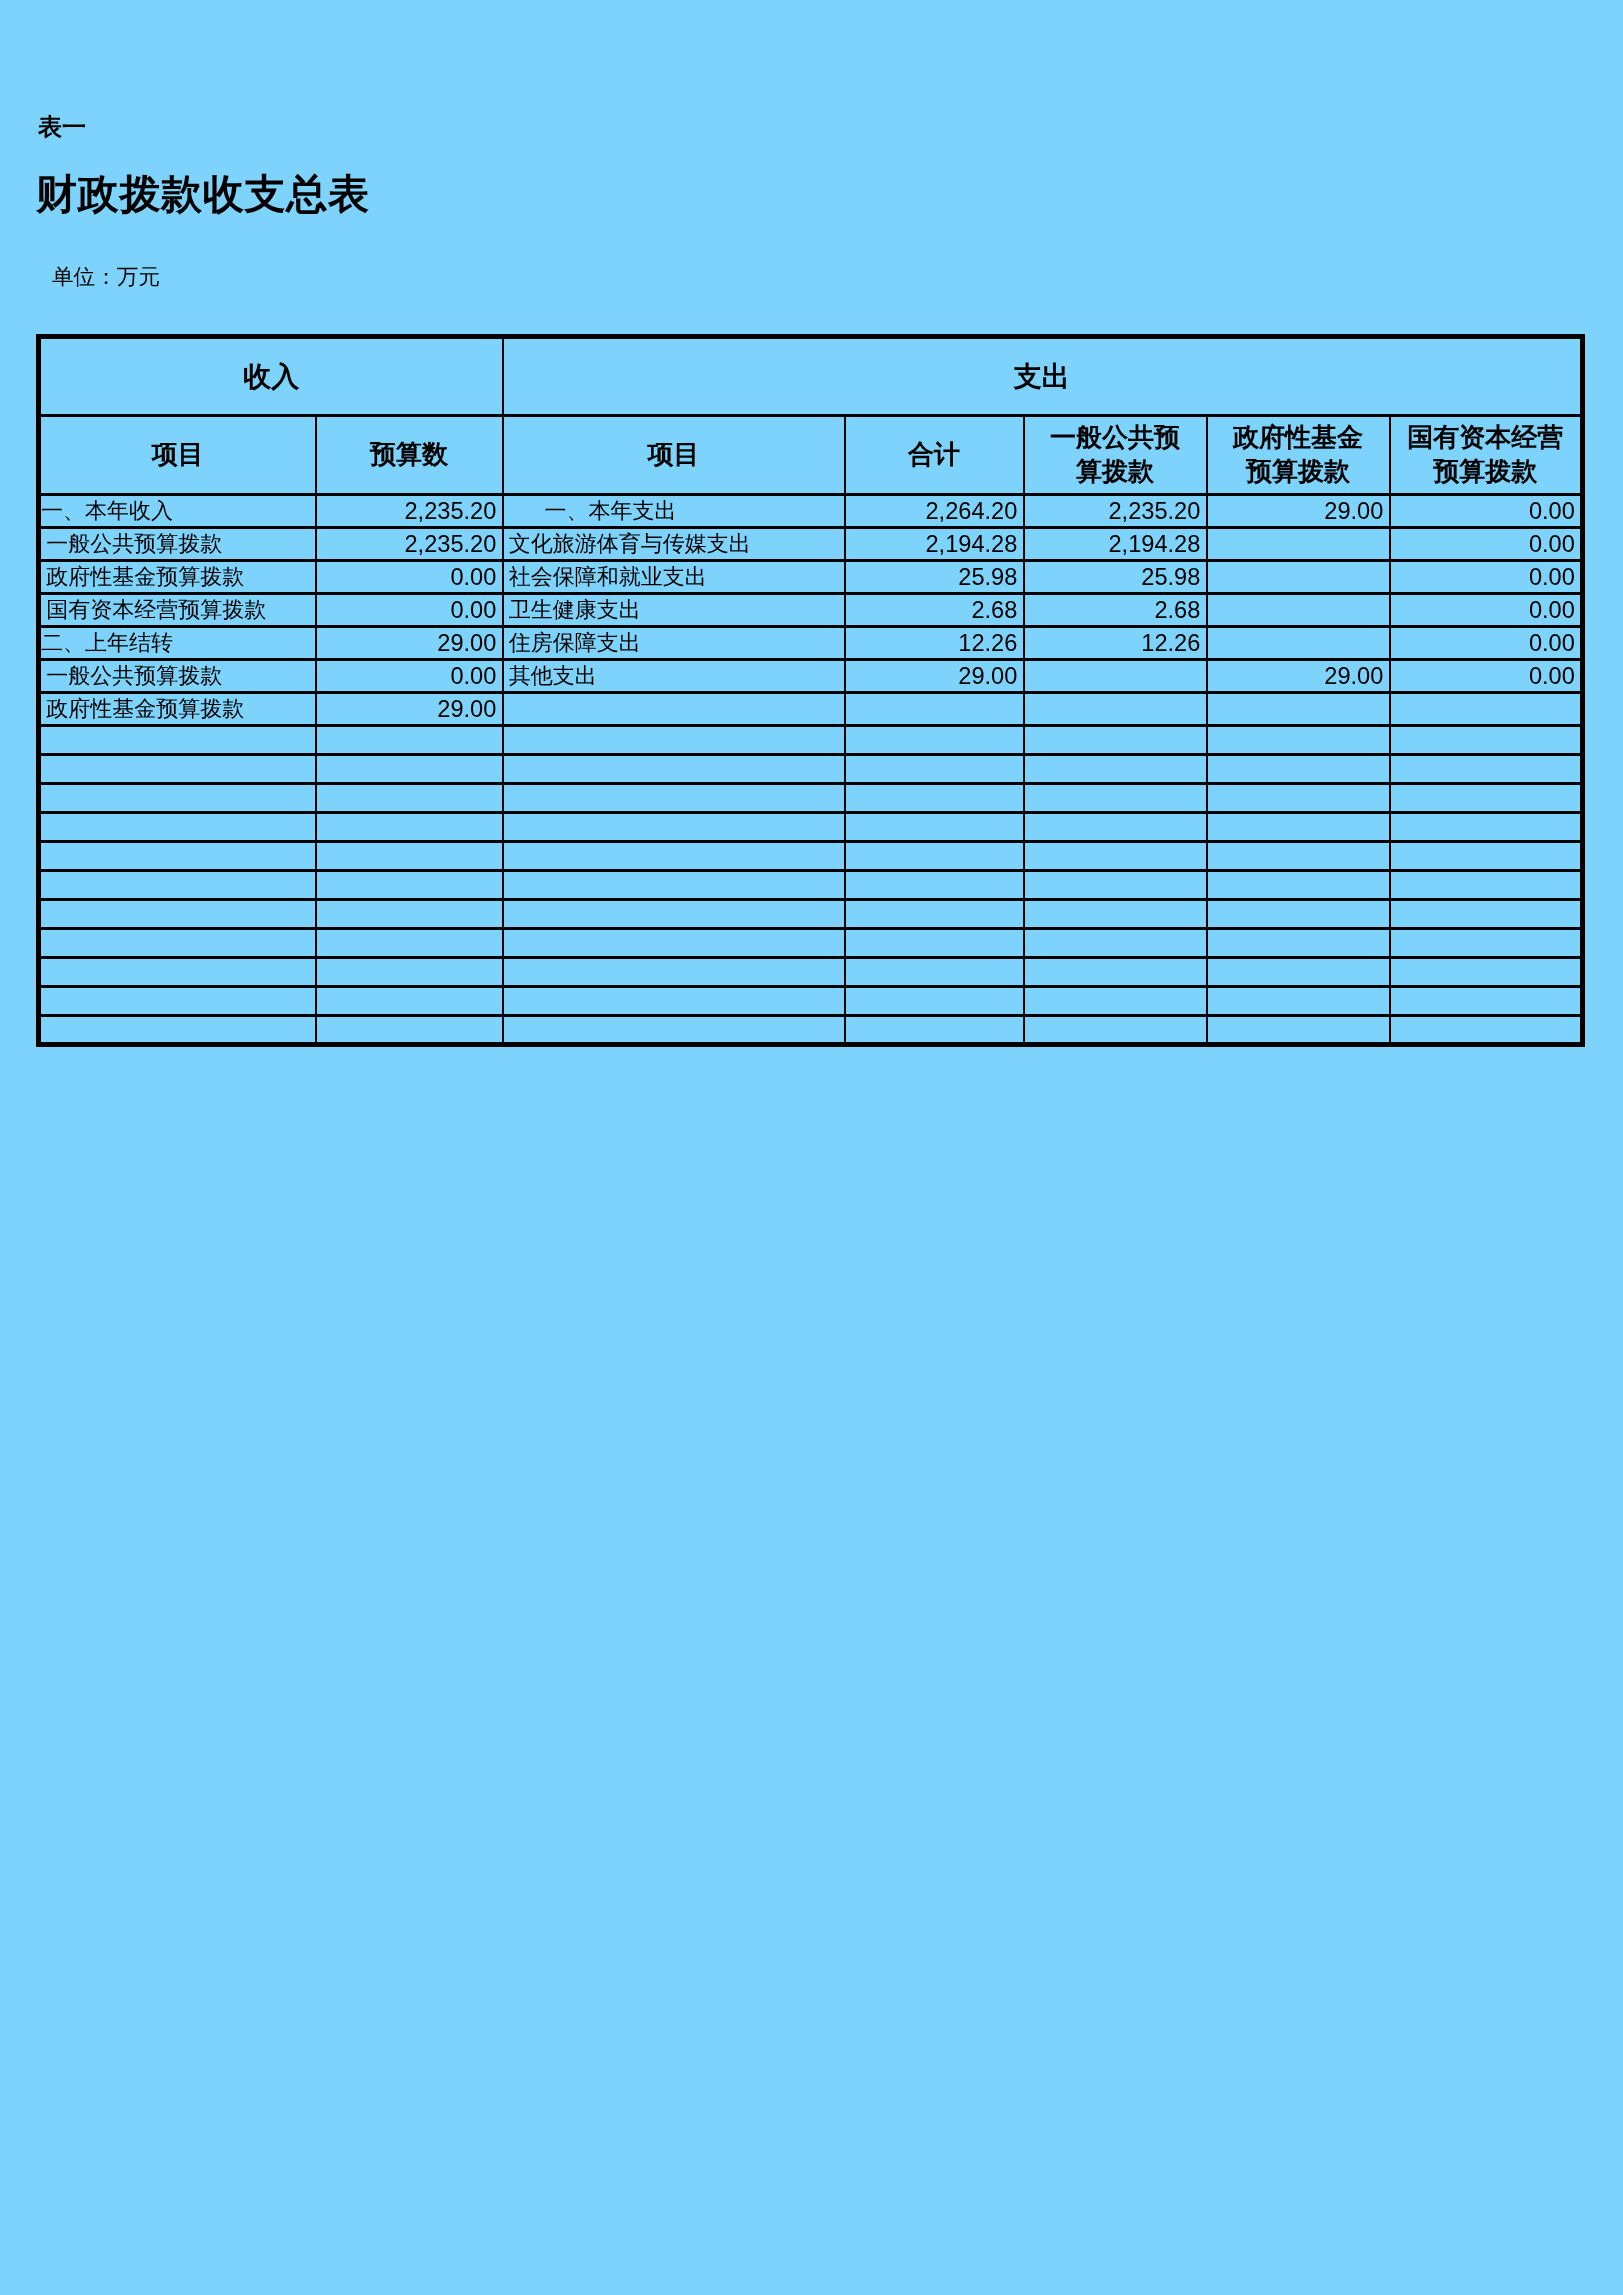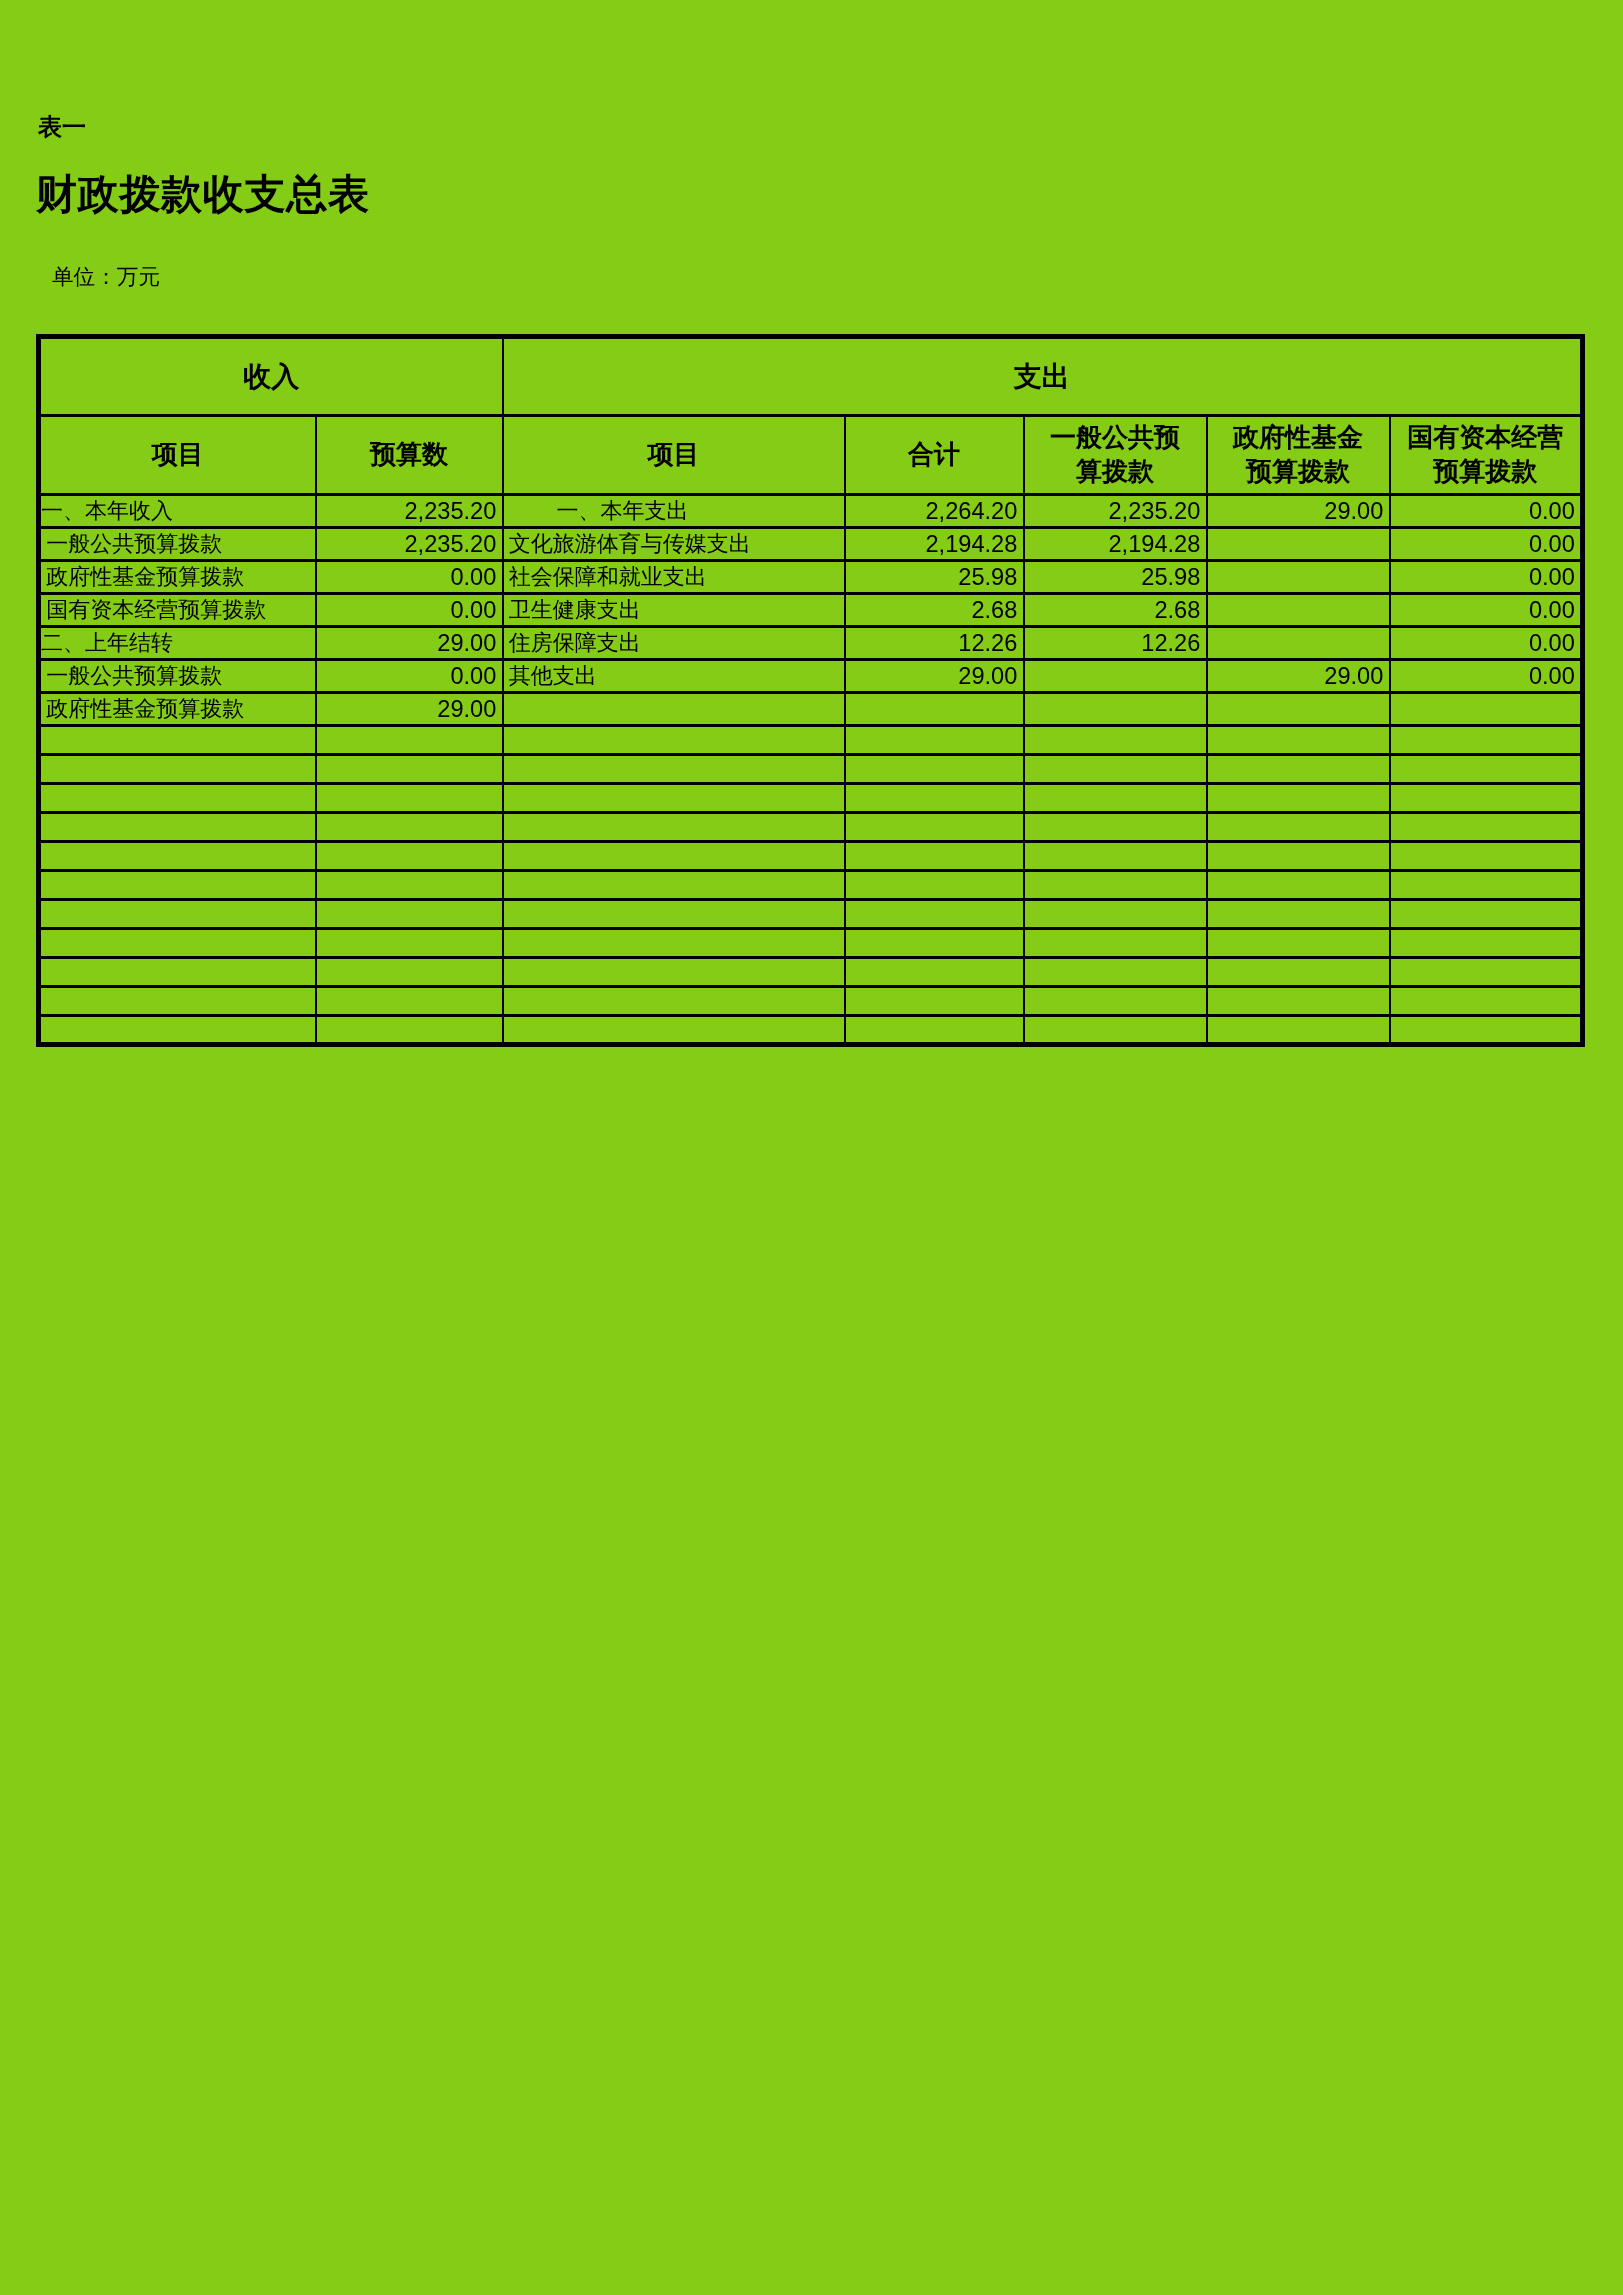--- a/index.html
+++ b/index.html
@@ -3,21 +3,21 @@
 <meta charset="utf-8">
 <style>
   * { box-sizing: border-box; margin: 0; padding: 0; }
   html, body { background: #ffffff; }
   body { width: 1623px; height: 2295px; }
 
   .sheet {
     position: relative;
     width: 1623px;
     height: 2295px;
-    background: #84cc16;
+    background: #7dd3fc;
     color: #000000;
     font-family: "Liberation Serif", "DejaVu Serif", serif;
   }
 
   .tag {
     position: absolute;
     left: 38px;
     top: 111px;
     font-size: 24px;
     font-weight: 700;
@@ -73,21 +73,21 @@
     font-weight: 700;
     text-align: center;
     white-space: pre-line;
     line-height: 1.3;
   }
 
   tbody td { height: 29px; font-size: 22px; }
 
   td.item { text-align: left; padding: 0 5.2px; }
   td.item.center { text-align: left; padding: 0; }
-  td.item.indent { padding-left: 53px; }
+  td.item.indent { padding-left: 41px; }
 
   td.num {
     font-family: "Liberation Sans", "DejaVu Sans", sans-serif;
     text-align: right;
     padding: 0 5.2px 0 1.3px;
     font-size: 23.6px;
   }
 </style>
 </head>
 <body>

